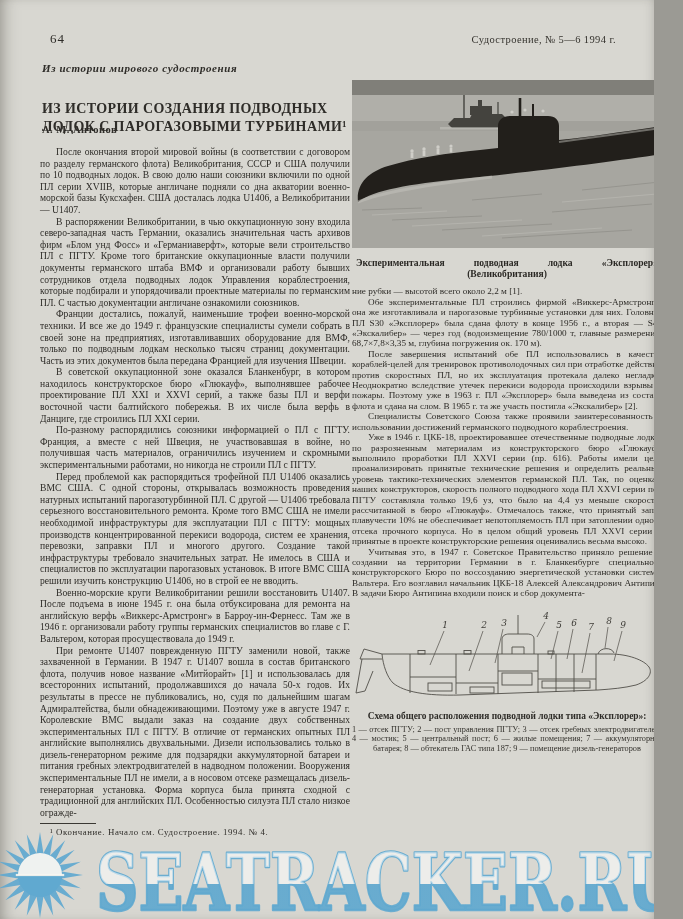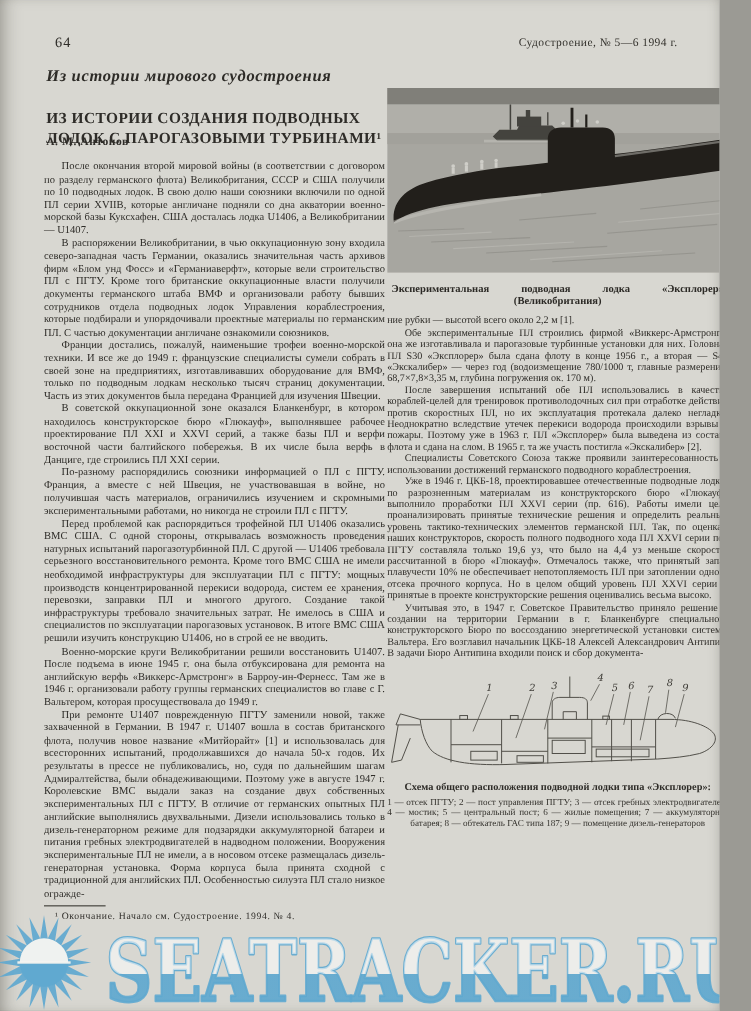--- a/index.html
+++ b/index.html
@@ -5,21 +5,21 @@
   html,body{margin:0;padding:0;background:#9b9a94;}
   .page{
     position:relative; width:654px; height:919px; overflow:hidden;
     background:#d8d7d1;
     box-shadow: inset 12px 0 18px -12px rgba(60,58,50,.55), inset -6px 0 12px -8px rgba(60,58,50,.35);
     font-family:"Liberation Serif","DejaVu Serif",serif;
     color:#2e2c28;
   }
   .page-number{position:absolute;left:50px;top:31px;font-size:13px;letter-spacing:1px;}
   .journal-ref{position:absolute;right:38px;top:34px;font-size:10.5px;letter-spacing:.4px;color:#35332e;}
-  .rubric{position:absolute;left:42px;top:62px;font-size:15px;font-weight:bold;font-style:italic;letter-spacing:.6px;}
+  .rubric{position:absolute;left:42px;top:62px;font-size:11px;font-weight:bold;font-style:italic;letter-spacing:.6px;}
   .title{position:absolute;left:42px;top:100px;margin:0;font-size:14px;line-height:18px;font-weight:bold;letter-spacing:.4px;}
   .author{position:absolute;left:42px;top:124px;font-size:10.5px;font-weight:bold;letter-spacing:.5px;}
   .col{position:absolute;width:310px;text-align:justify;}
   .col p{margin:0;text-indent:16px;}
   .col-left{left:40px;top:146px;font-size:9.6px;line-height:11.6px;}
   .col-right{left:352px;top:80px;font-size:9.2px;line-height:10.4px;}
   .col-right p.no-indent{text-indent:0;}
   figure{margin:0;}
   .photo-svg{display:block;width:310px;height:168px;}
   .photo-caption{

